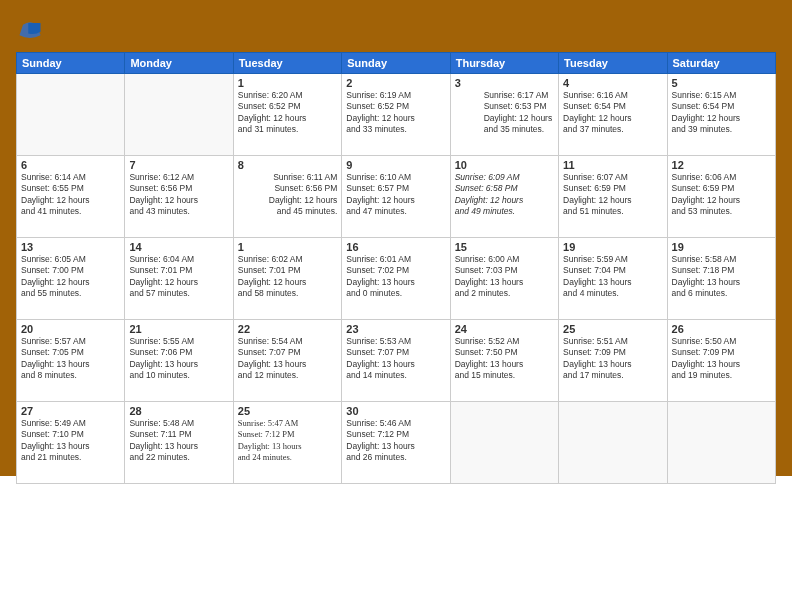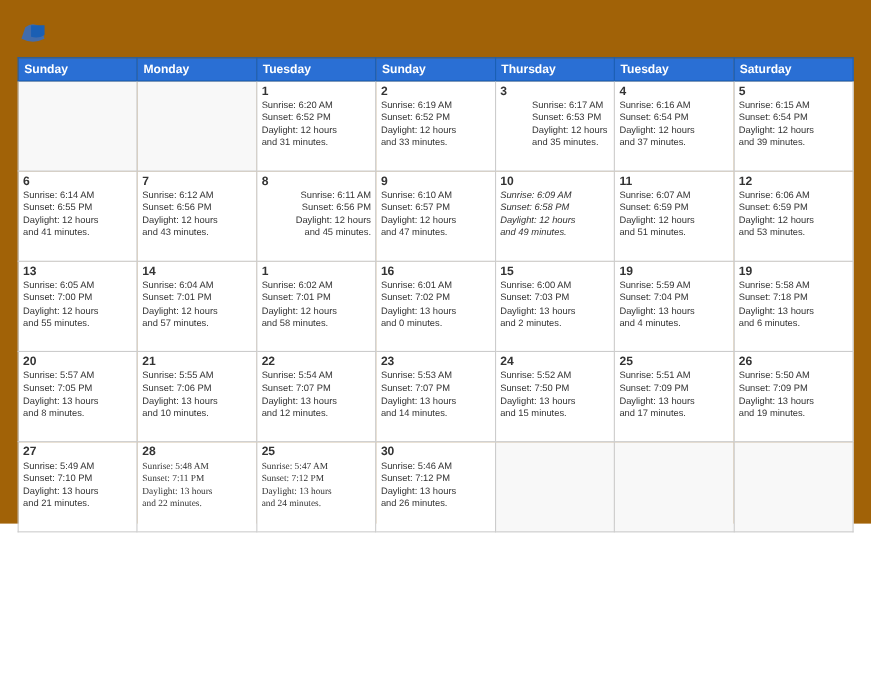--- a/index.html
+++ b/index.html
@@ -328,21 +328,21 @@
         <tr>
           <td>
             <span class="day-num">27</span>
             <div class="day-content" style="white-space: pre-line;">Sunrise: 5:49 AM
 Sunset: 7:10 PM
 Daylight: 13 hours
 and 21 minutes.</div>
           </td>
           <td>
             <span class="day-num">28</span>
-            <div class="day-content" style="white-space: pre-line; font-family: Liberation Serif, serif;">Sunrise: 5:48 AM
+            <div class="day-content" style="white-space: pre-line;">Sunrise: 5:48 AM
 Sunset: 7:11 PM
 Daylight: 13 hours
 and 22 minutes.</div>
           </td>
           <td>
             <span class="day-num">25</span>
             <div class="day-content" style="white-space: pre-line; font-family: Liberation Serif, serif;">Sunrise: 5:47 AM
 Sunset: 7:12 PM
 Daylight: 13 hours
 and 24 minutes.</div>

